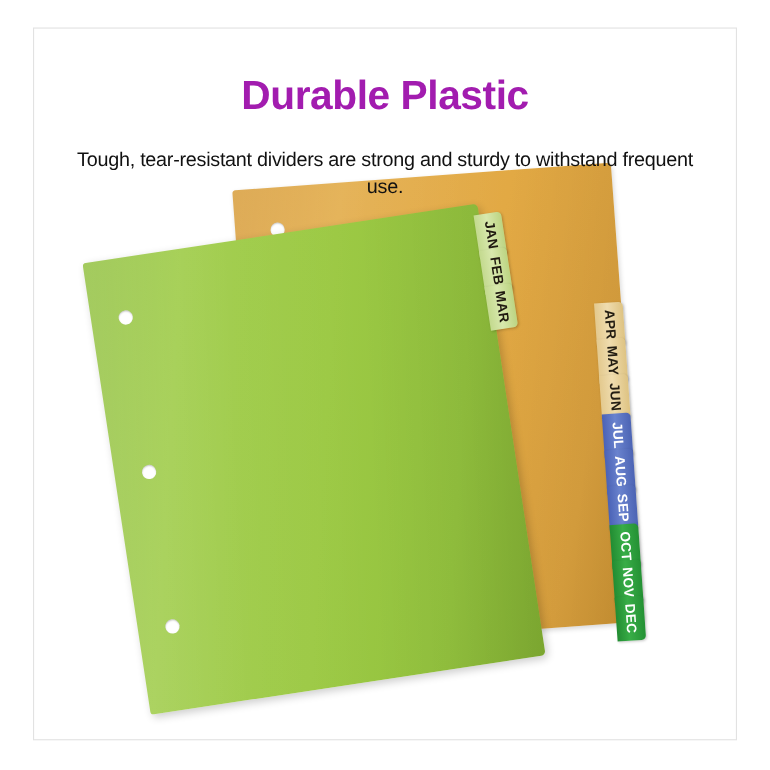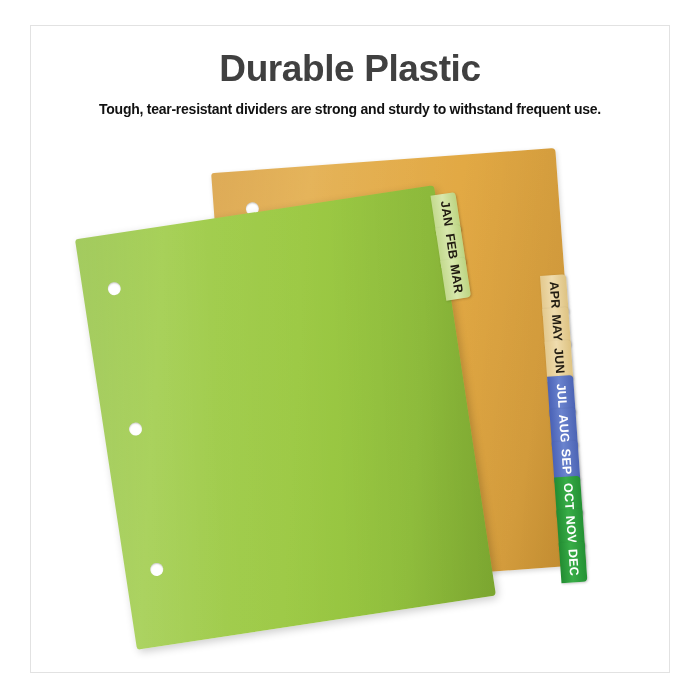--- a/index.html
+++ b/index.html
@@ -39,33 +39,33 @@
   #textblock {
     position: absolute;
     left: 0;
     top: 0;
     width: 700px;
     text-align: center;
     z-index: 5;
   }
   #headline {
     margin: 0;
-    padding-top: 50px;
+    padding-top: 68px;
     font-size: 37px;
     font-weight: 700;
     letter-spacing: -0.4px;
     line-height: 1.05;
-    color: #404040;
+    color: #a21caf;
   }
   #subhead {
-    margin: 0 auto;
+    margin: 16px auto;
     padding-top: 11px;
     width: 580px;
-    font-size: 14px;
-    font-weight: 700;
+    font-size: 18px;
+    font-weight: 400;
     line-height: 1.33;
     color: #111111;
     letter-spacing: -0.25px;
   }
 
   
   #stage {
     position: absolute;
     left: 30px;
     top: 150px;

